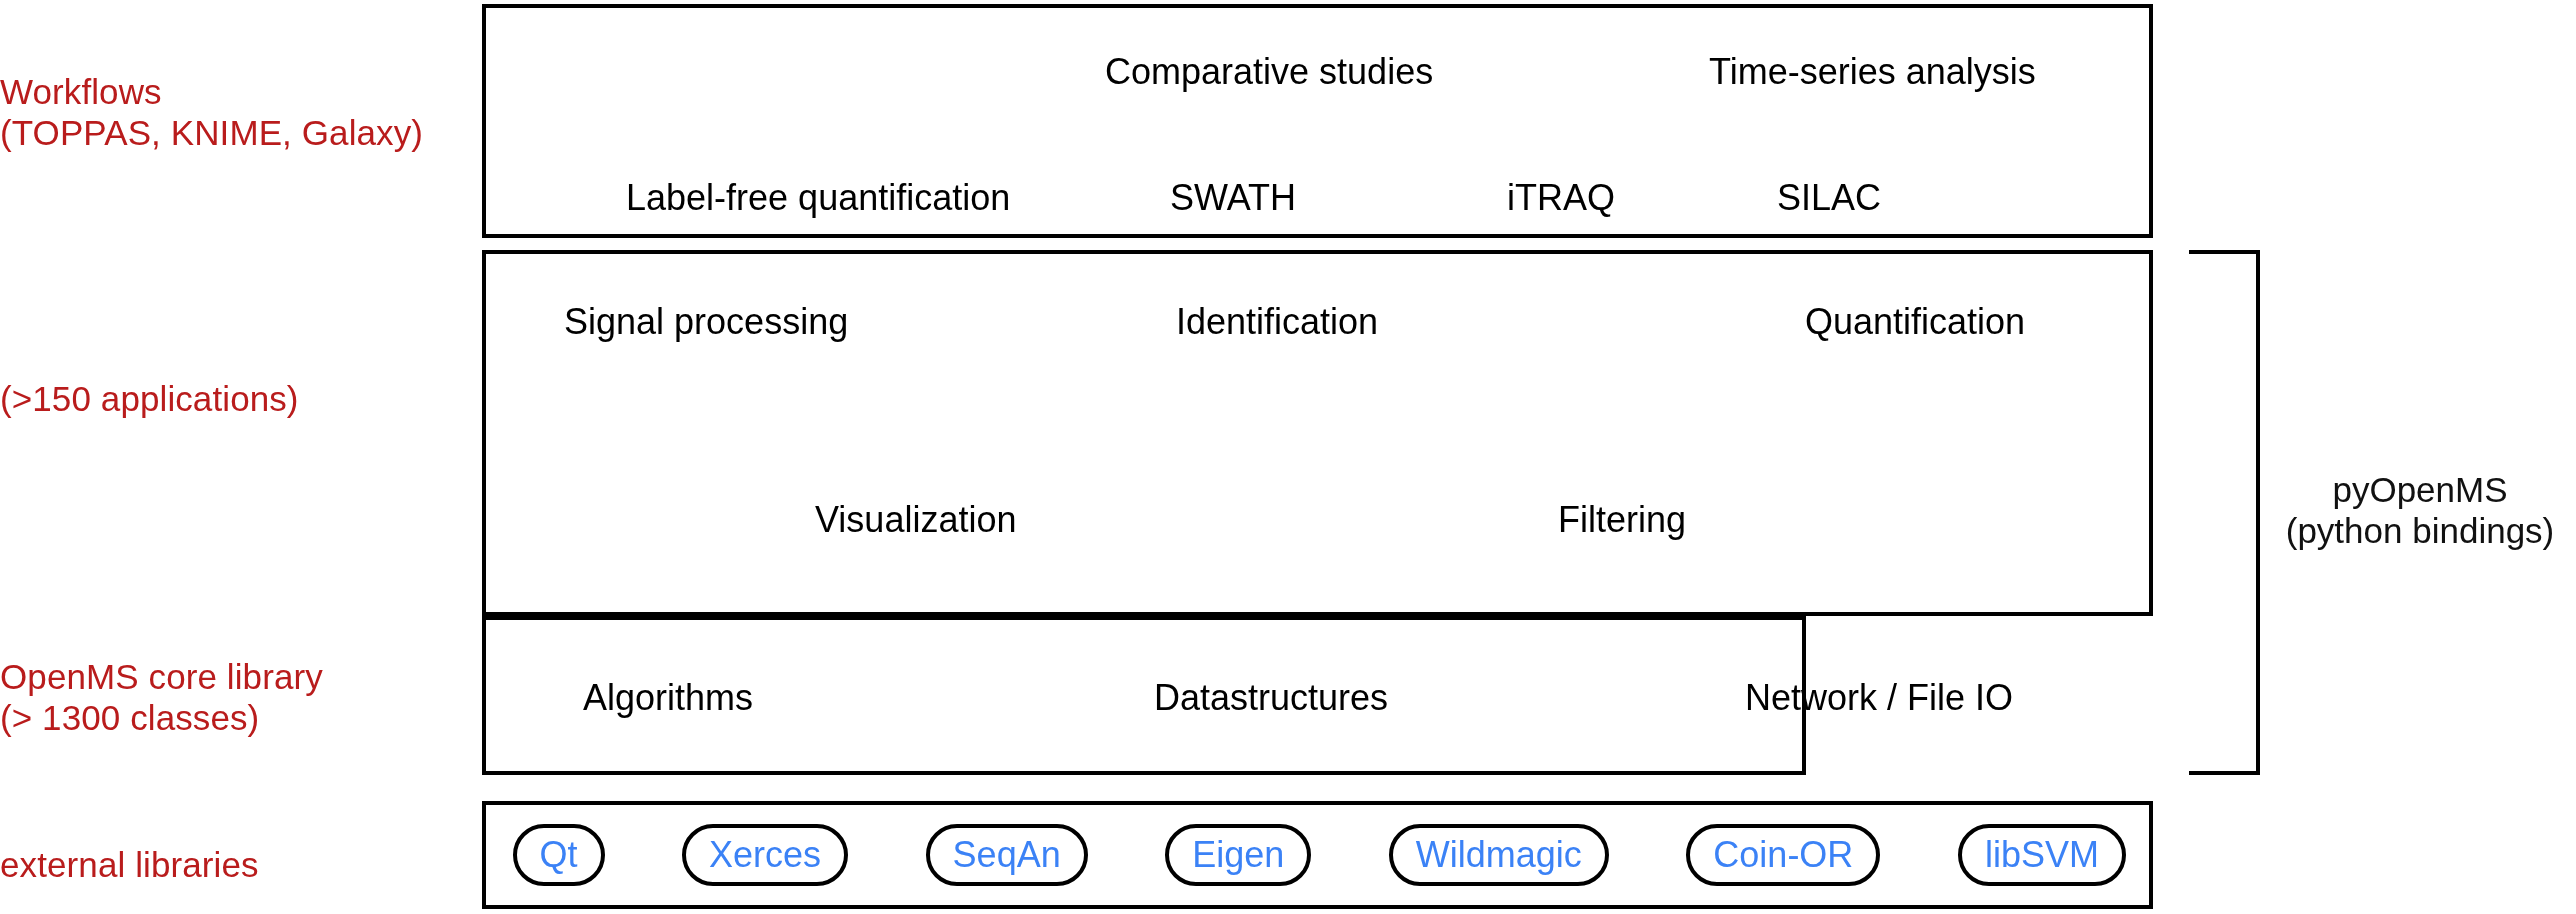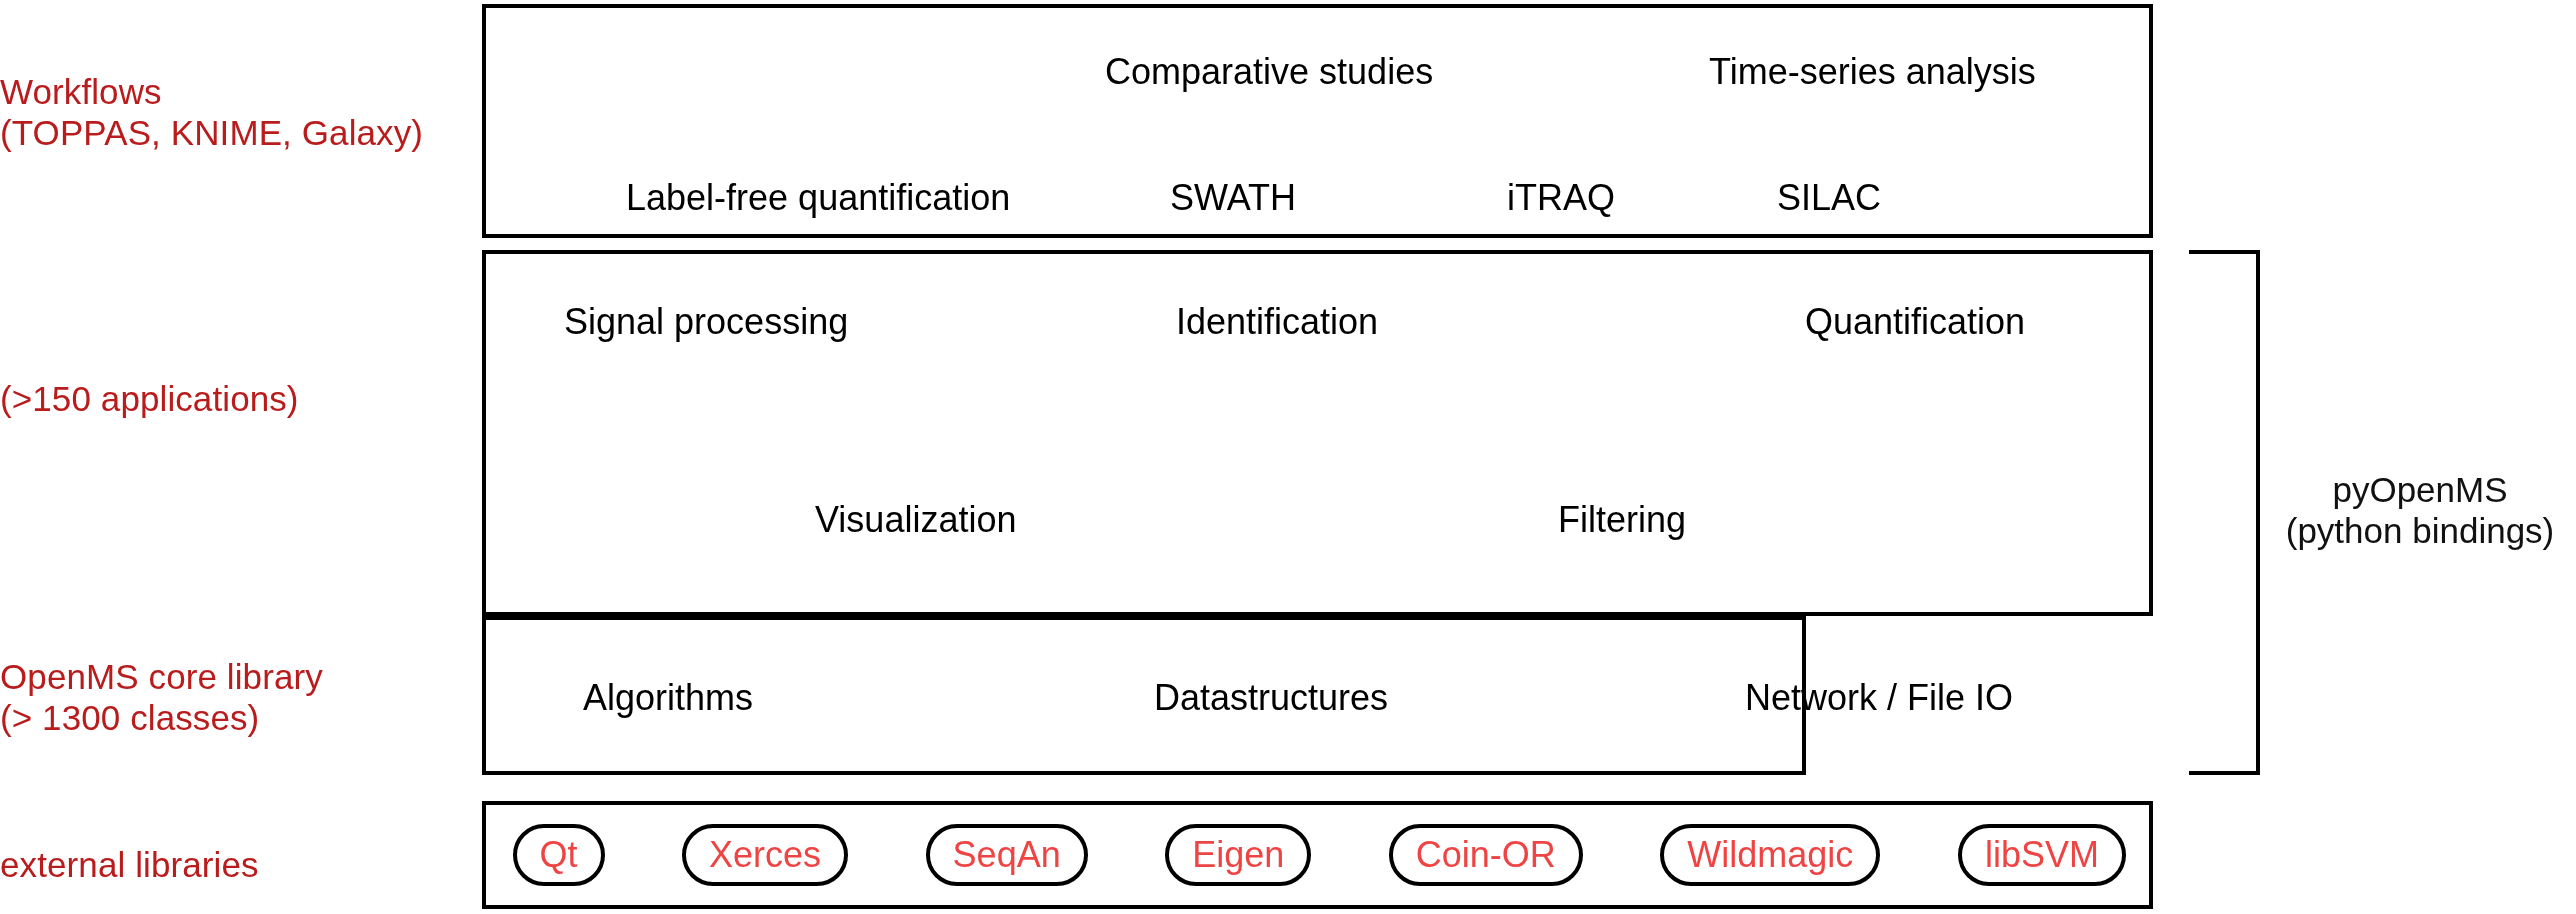--- a/index.html
+++ b/index.html
@@ -68,21 +68,21 @@
     border: 4.4px solid #000000;
     border-radius: 883px;
     background: #ffffff;
     display: flex;
     align-items: center;
     justify-content: center;
     padding: 16px 23px;
     box-sizing: border-box;
     font-size: 36px;
     white-space: nowrap;
-    color: #ef4444;
+    color: #3b82f6;
   }
 
   
   .bracket {
     position: absolute;
     border: 4.4px solid #000000;
     border-left: none;
     background: transparent;
     box-sizing: border-box;
   }
@@ -143,22 +143,22 @@
   <div class="side-label" style="left:0px; top:844px; width:478px;">
     <span class="l1">external libraries</span>
   </div>
 
   <div class="box" style="left:482px; top:801px; width:1671px; height:108px;">
     <div class="pill-row">
       <div class="pill">Qt</div>
       <div class="pill">Xerces</div>
       <div class="pill">SeqAn</div>
       <div class="pill">Eigen</div>
+      <div class="pill">Wildmagic</div>
       <div class="pill">Coin-OR</div>
-      <div class="pill">Wildmagic</div>
       <div class="pill">libSVM</div>
     </div>
   </div>
 
   <div class="bracket" style="left:2189px; top:250px; width:71px; height:525px;"></div>
 
   <div class="bracket-label" style="left:2264px; top:469px; width:312px;">
     <span>pyOpenMS</span>
     <span>(python bindings)</span>
   </div>

